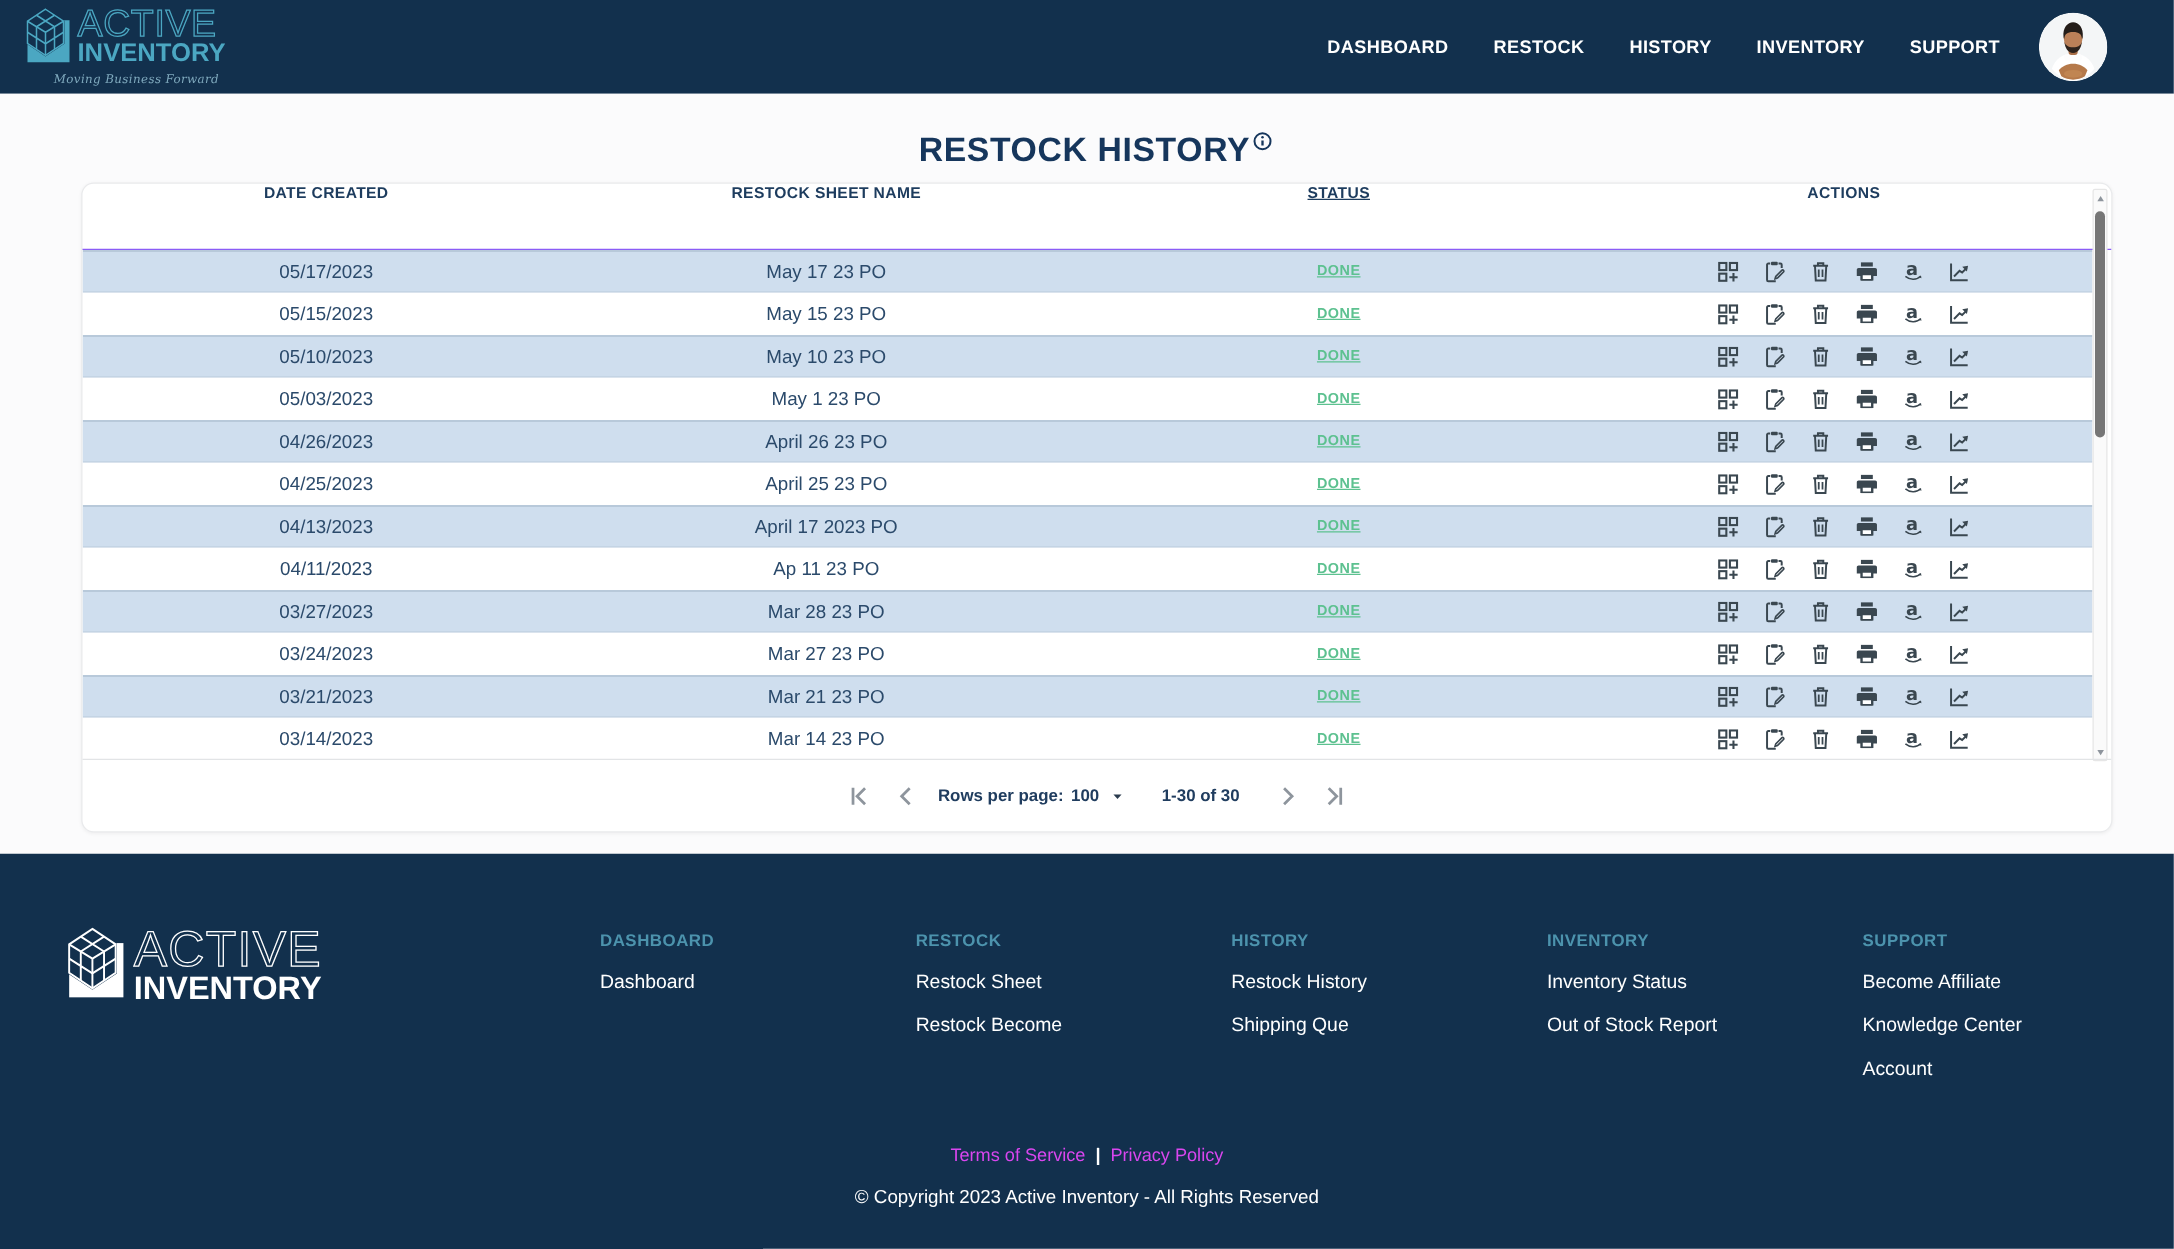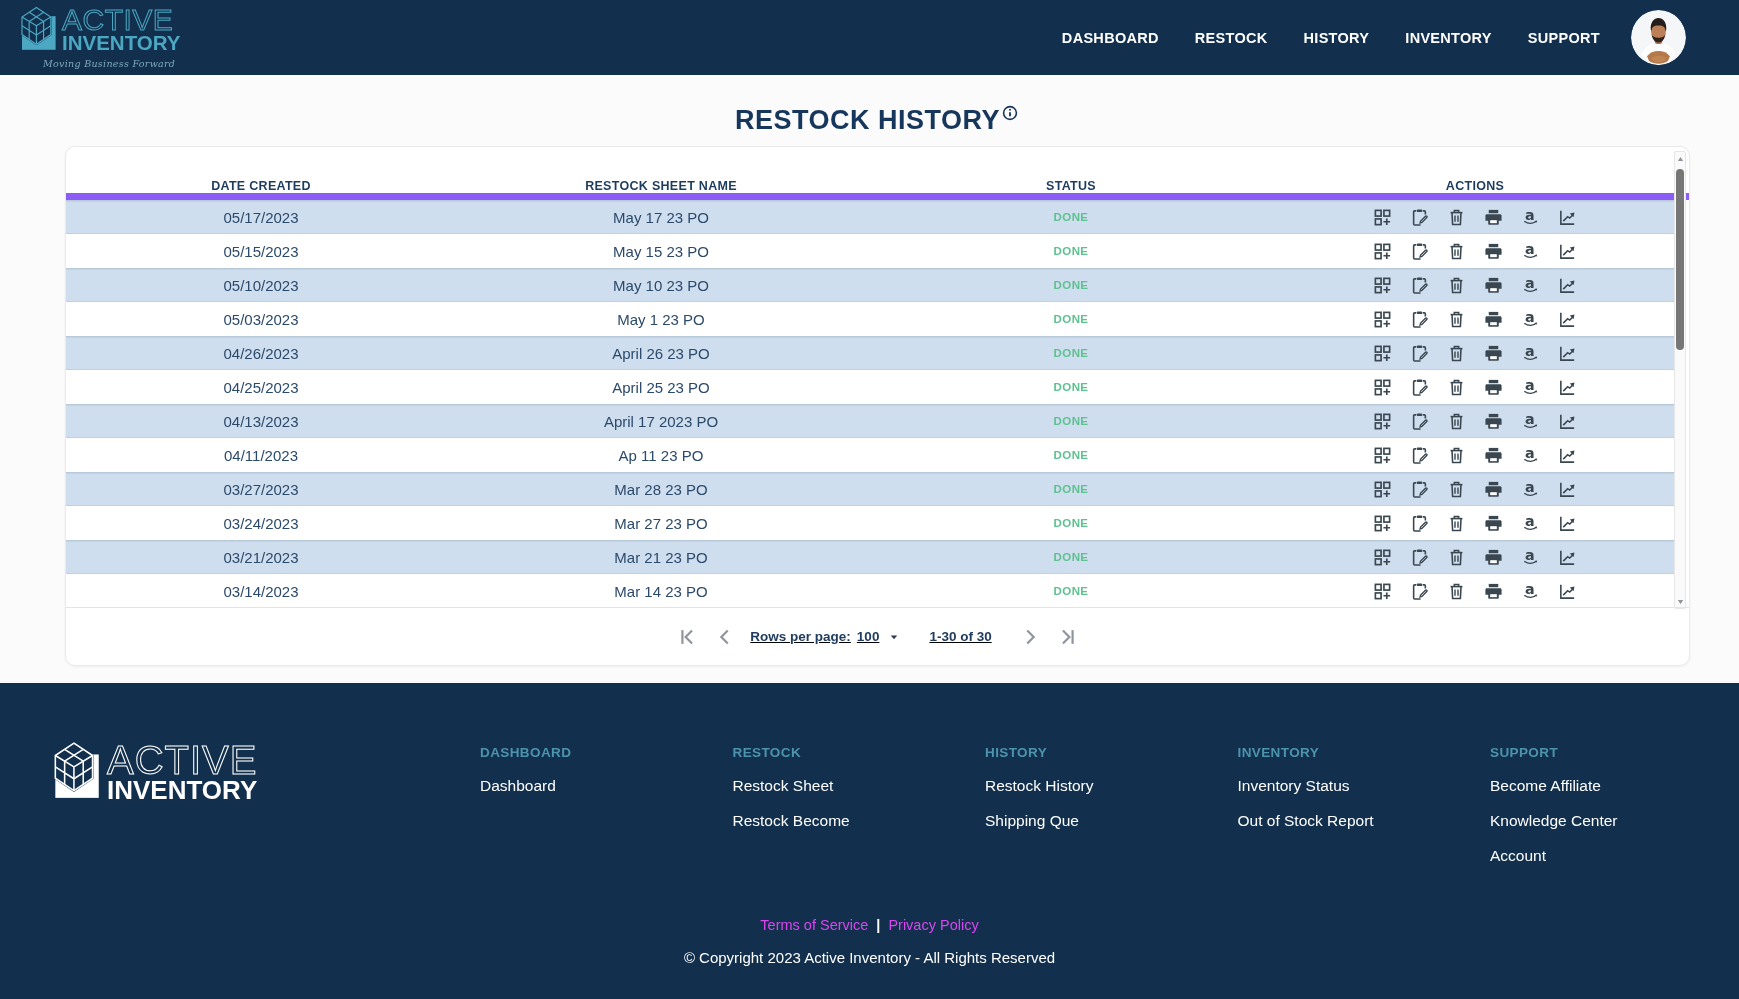--- a/index.html
+++ b/index.html
@@ -26,44 +26,44 @@
   .logo-wrap .logo-tagline { font-size:9.5px; margin-top:4px; margin-left:25px; letter-spacing:.3px; }
 
   
   .main { position:absolute; left:0; top:75px; width:1739px; height:608px; background:#fbfbfc; }
   .page-title-row { position:absolute; left:0; top:30px; width:100%; text-align:center; }
   .page-title { display:inline-block; margin-left:14px; font-size:27px; font-weight:bold; color:#16365c; letter-spacing:.5px; }
   .info-sup { display:inline-block; vertical-align:top; margin-top:0px; margin-left:2px; cursor:pointer; }
 
   
   .card { position:absolute; left:65px; top:71px; width:1625px; height:520px; background:#ffffff; border:1px solid #e9eaec; border-radius:10px; box-shadow:0 1px 3px rgba(0,0,0,.05); }
-  .thead { display:flex; height:53px; align-items:flex-end; border-bottom:7px solid #8b5cf6; }
+  .thead { display:flex; height:53px; align-items:flex-start; border-bottom:1px solid #8b5cf6; }
   .col { text-align:center; }
   .col-date { width:390px; }
   .col-name { width:410px; }
-  .col-status { width:410px; }
+  .col-status { width:410px;text-decoration:underline; }
   .col-actions { width:398px; }
   .th { font-size:12.5px; font-weight:bold; color:#1d3c5e; letter-spacing:.3px; }
   .rows-viewport { width:1608px; height:408px; overflow:hidden; }
   .trow { display:flex; height:34px; align-items:center; }
   .trow.striped { background:#cfdeee; box-shadow: inset 0 1.5px 0 rgba(155,175,193,.45), inset 0 -1px 0 rgba(170,188,204,.4); }
   .td { font-size:15px; color:#2b4a6b; }
   .td-status { font-size:11.5px; font-weight:bold; color:#5dc190; letter-spacing:.4px; }
   .td-actions { display:flex; justify-content:center; align-items:center; gap:18px; }
   .action-btn { width:19px; height:19px; display:flex; align-items:center; justify-content:center; cursor:pointer; }
 
   
   .vscrollbar { position:absolute; top:4px; right:3px; width:12px; height:458px; background:#fafafa; border:1px solid #e6e6e6; border-radius:2px; }
   .vscroll-arrow { position:absolute; left:0; width:10px; height:10px; display:flex; align-items:center; justify-content:center; cursor:pointer; }
   .vscroll-arrow.up { top:2px; }
   .vscroll-arrow.down { bottom:2px; }
   .vscroll-thumb { position:absolute; left:1px; top:17px; width:8px; height:181px; background:#767676; border-radius:4px; cursor:pointer; }
 
   
-  .pagination { position:absolute; left:0; bottom:0; width:100%; height:58px; display:flex; align-items:center; justify-content:center; border-top:1px solid #e2e4e6;text-decoration:underline; }
+  .pagination { position:absolute; left:0; bottom:0; width:100%; height:58px; display:flex; align-items:center; justify-content:center; border-top:1px solid #e2e4e6; }
   .pg-btn { display:flex; align-items:center; justify-content:center; cursor:pointer; }
   .pg-label { font-size:13.5px; font-weight:bold; color:#203d5f; }
   .pg-first { margin-right:16px; }
   .pg-prev { margin-right:14px; }
   .pg-select { display:flex; align-items:center; margin-left:6px; cursor:pointer; }
   .pg-caret { margin-left:9px; }
   .pg-range { margin-left:29px; margin-right:27px; }
   .pg-next { margin-right:16px; }
 
   

